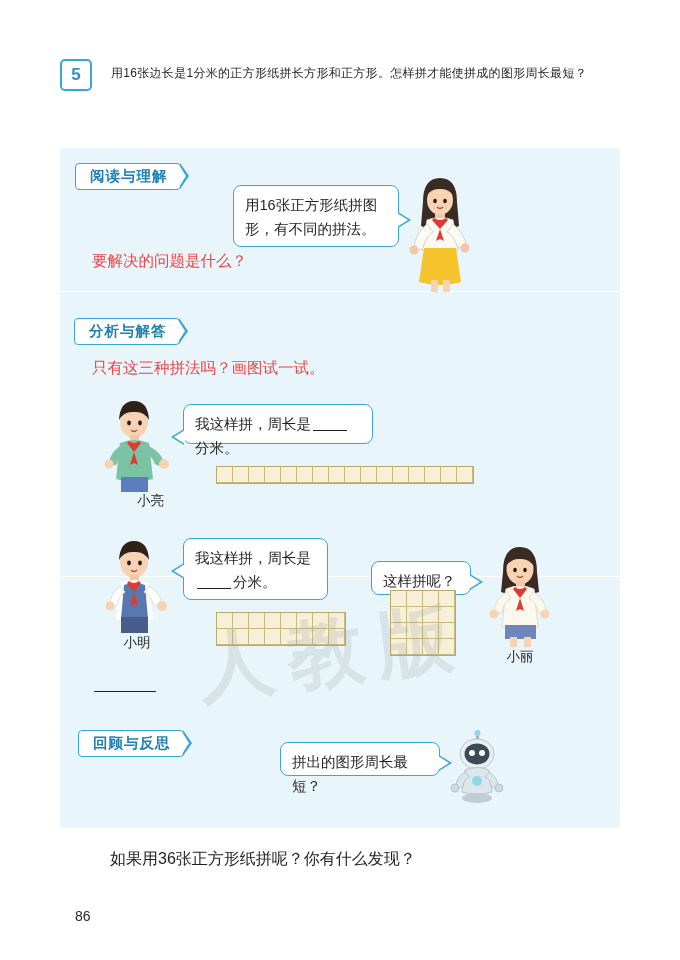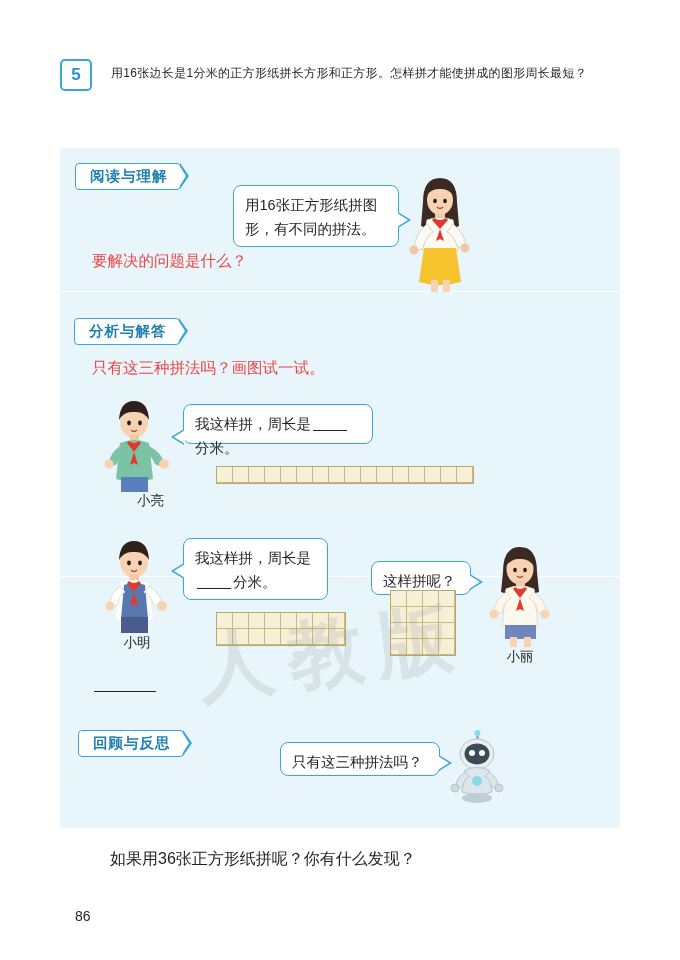--- a/index.html
+++ b/index.html
@@ -440,21 +440,21 @@
   </div>
   <div class="caption" style="left:493px; top:648px; width:54px;">小丽</div>
 
   <div class="ptext" style="left:92px; top:672px;">
     <span class="blank-wide"></span>
   </div>
 
   <div class="tag" style="left:78px; top:730px;">回顾与反思</div>
 
   <div class="bubble" style="left:280px; top:742px; width:160px; height:34px;">
-    <span>只有这三种拼法吗？</span>
+    <span>拼出的图形周长最短？</span>
     <span class="tail tail-r" style="top:12px;"></span>
     <span class="tail-in tail-r-in" style="top:13px;"></span>
   </div>
 
   <div class="figure" style="left:446px; top:728px; width:64px; height:80px;">
     <svg width="64" height="80" viewBox="0 0 64 80">
       <rect x="30" y="6" width="3" height="7" fill="#9fb3bf"></rect>
       <circle cx="31.5" cy="5" r="3" fill="#8fd8e8"></circle>
       <ellipse cx="31" cy="26" rx="17" ry="15" fill="#e9eef1" stroke="#b7c4cc" stroke-width="1"></ellipse>
       <ellipse cx="31" cy="26" rx="12.5" ry="10.5" fill="#3b4a55"></ellipse>

